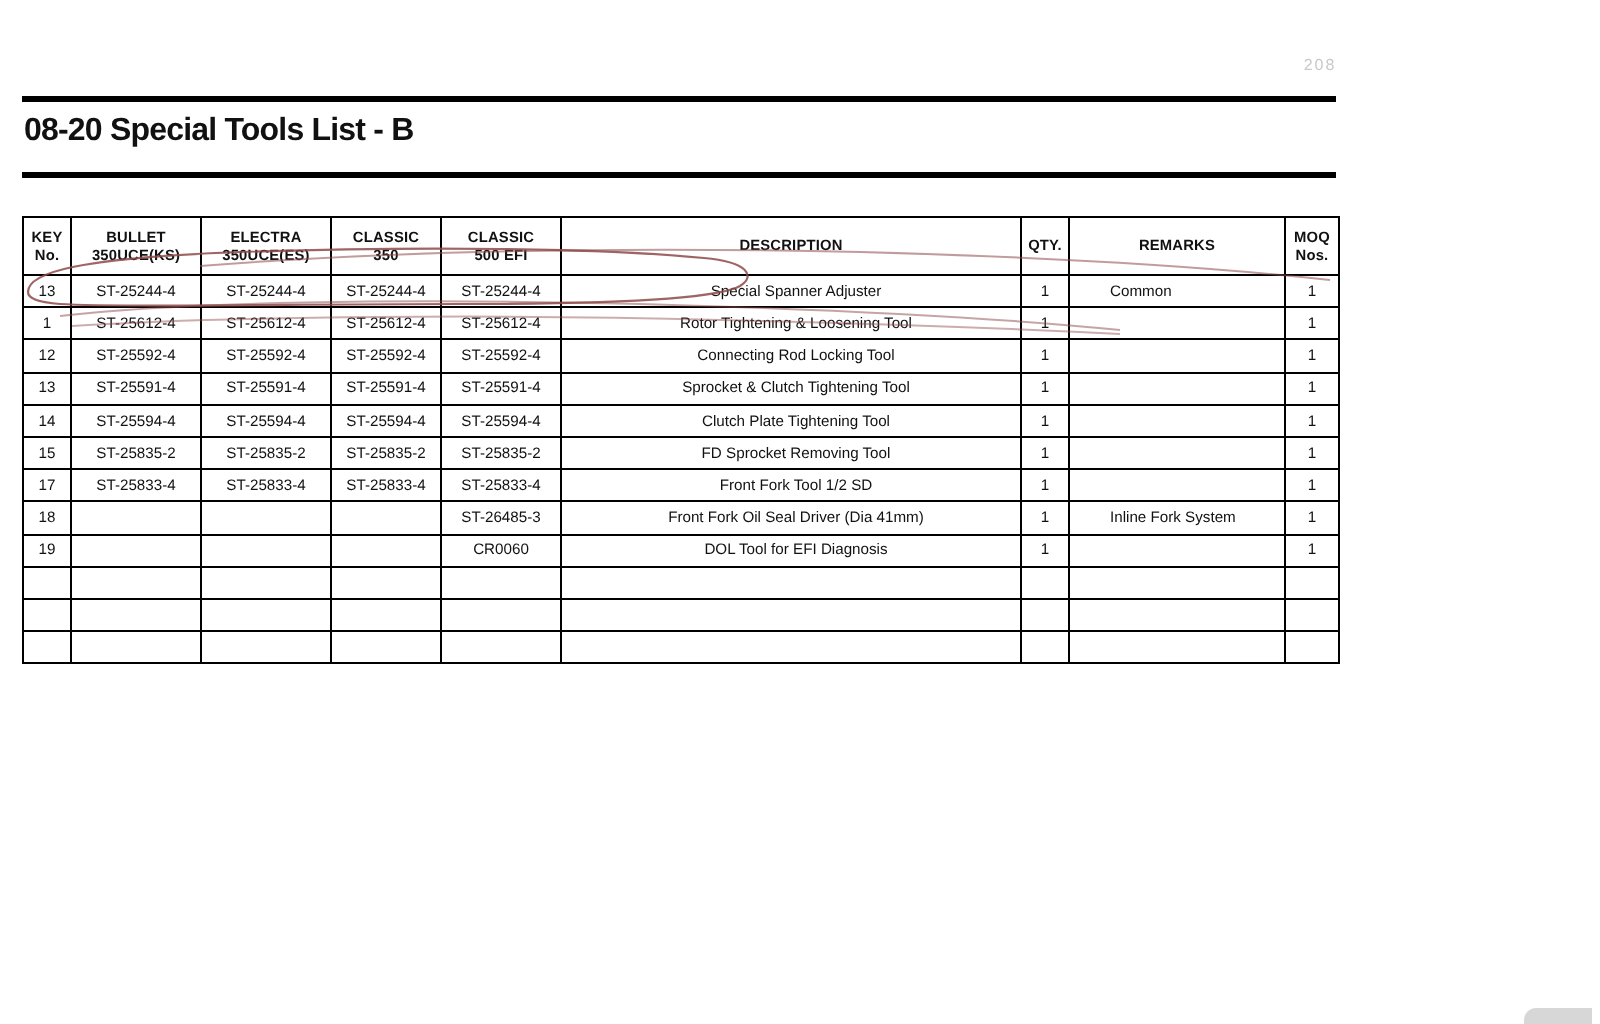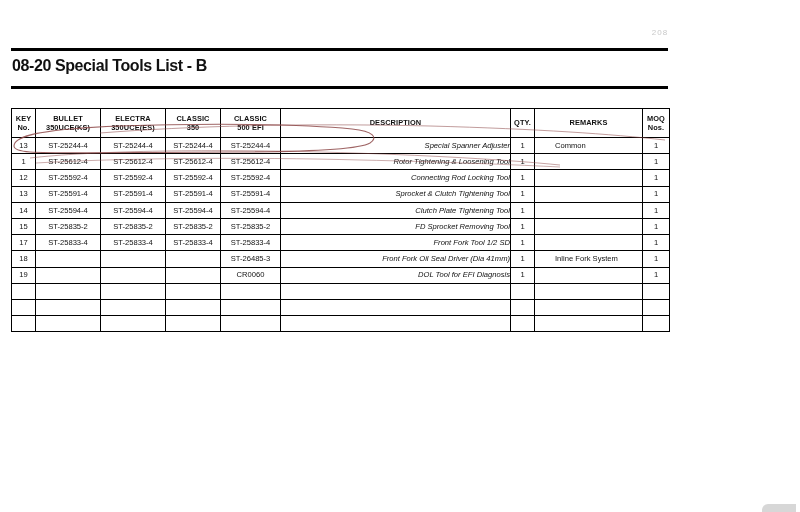--- a/index.html
+++ b/index.html
@@ -99,21 +99,21 @@
   .tools-table thead th .hl2 { display: block; }
 
   .tools-table tbody td {
     height: 15.2px;
     font-size: 7.6px;
     vertical-align: middle;
     line-height: 1;
   }
   td.c-key      { text-align: center; }
   td.c-part     { text-align: center; }
-  td.c-desc     { text-align: right;  padding-left: 5px; font-style: italic; }
+  td.c-desc     { text-align: center;  padding-left: 5px; }
   td.c-qty      { text-align: center; }
   td.c-remarks  { text-align: left;  padding-left: 20px; }
   td.c-moq      { text-align: center; }
 
   
   .sep-left  { border-left-width: 2px; }
 
   
   col.w-key     { width: 24px; }
   col.w-bullet  { width: 65px; }

